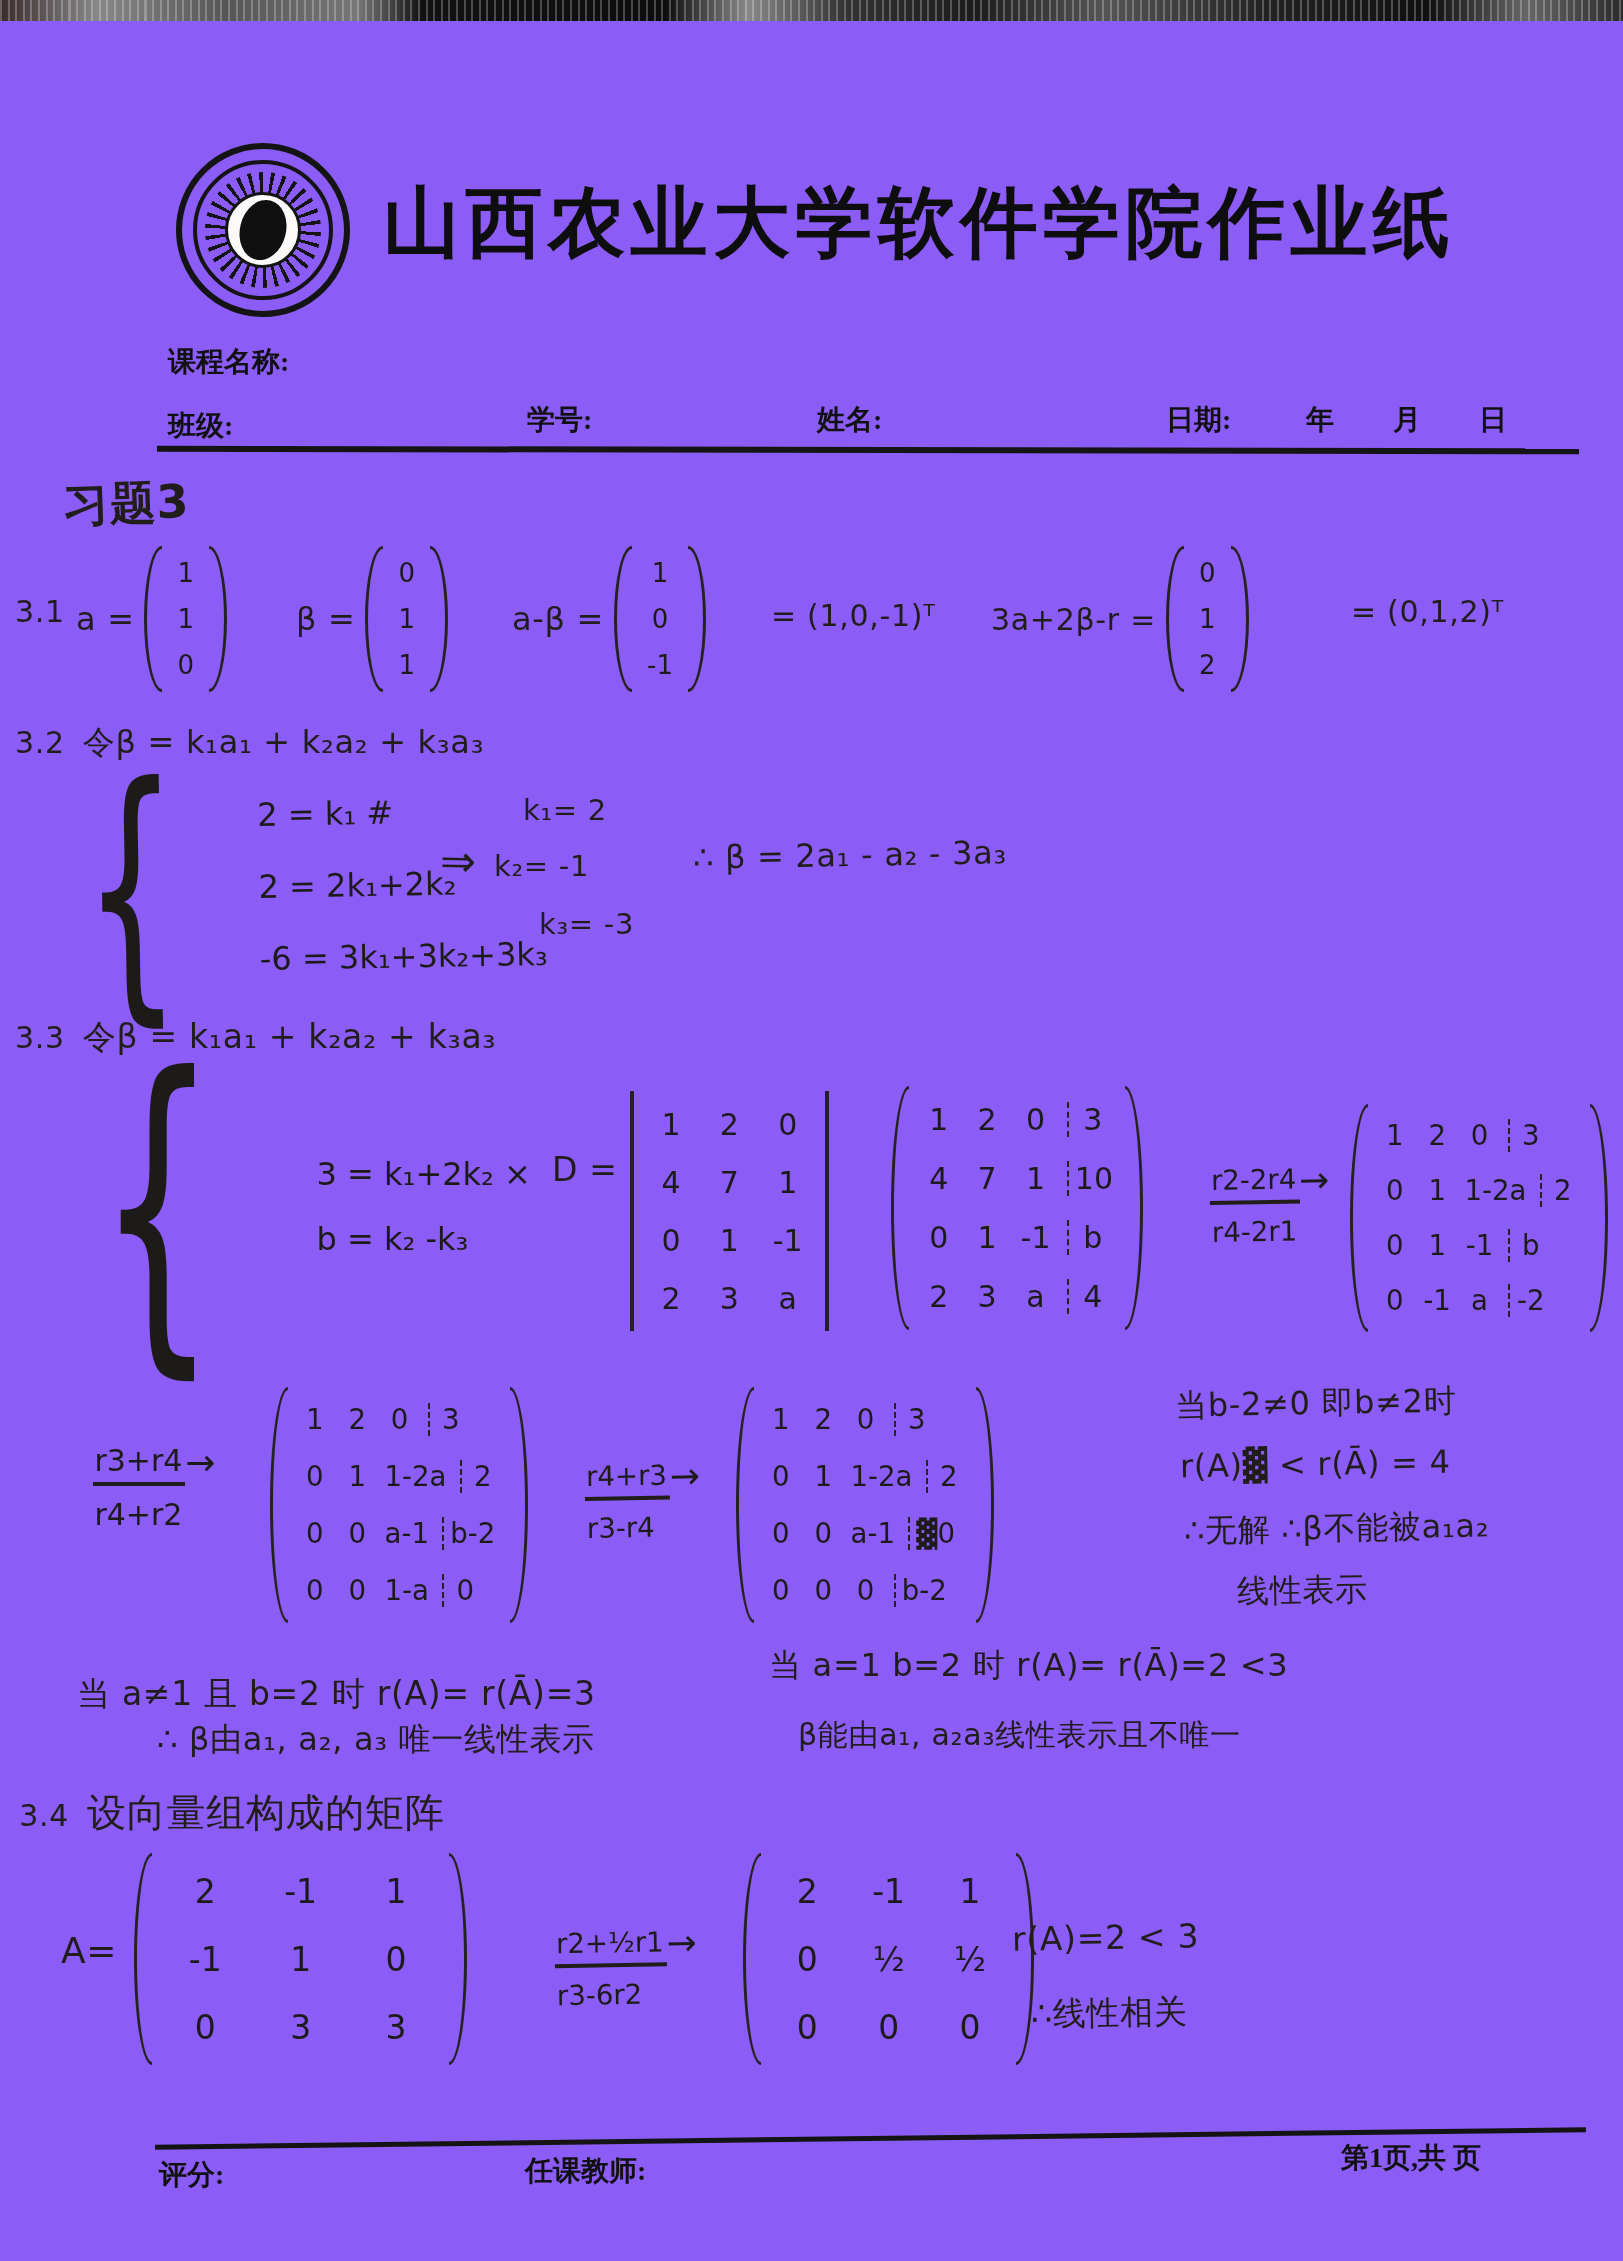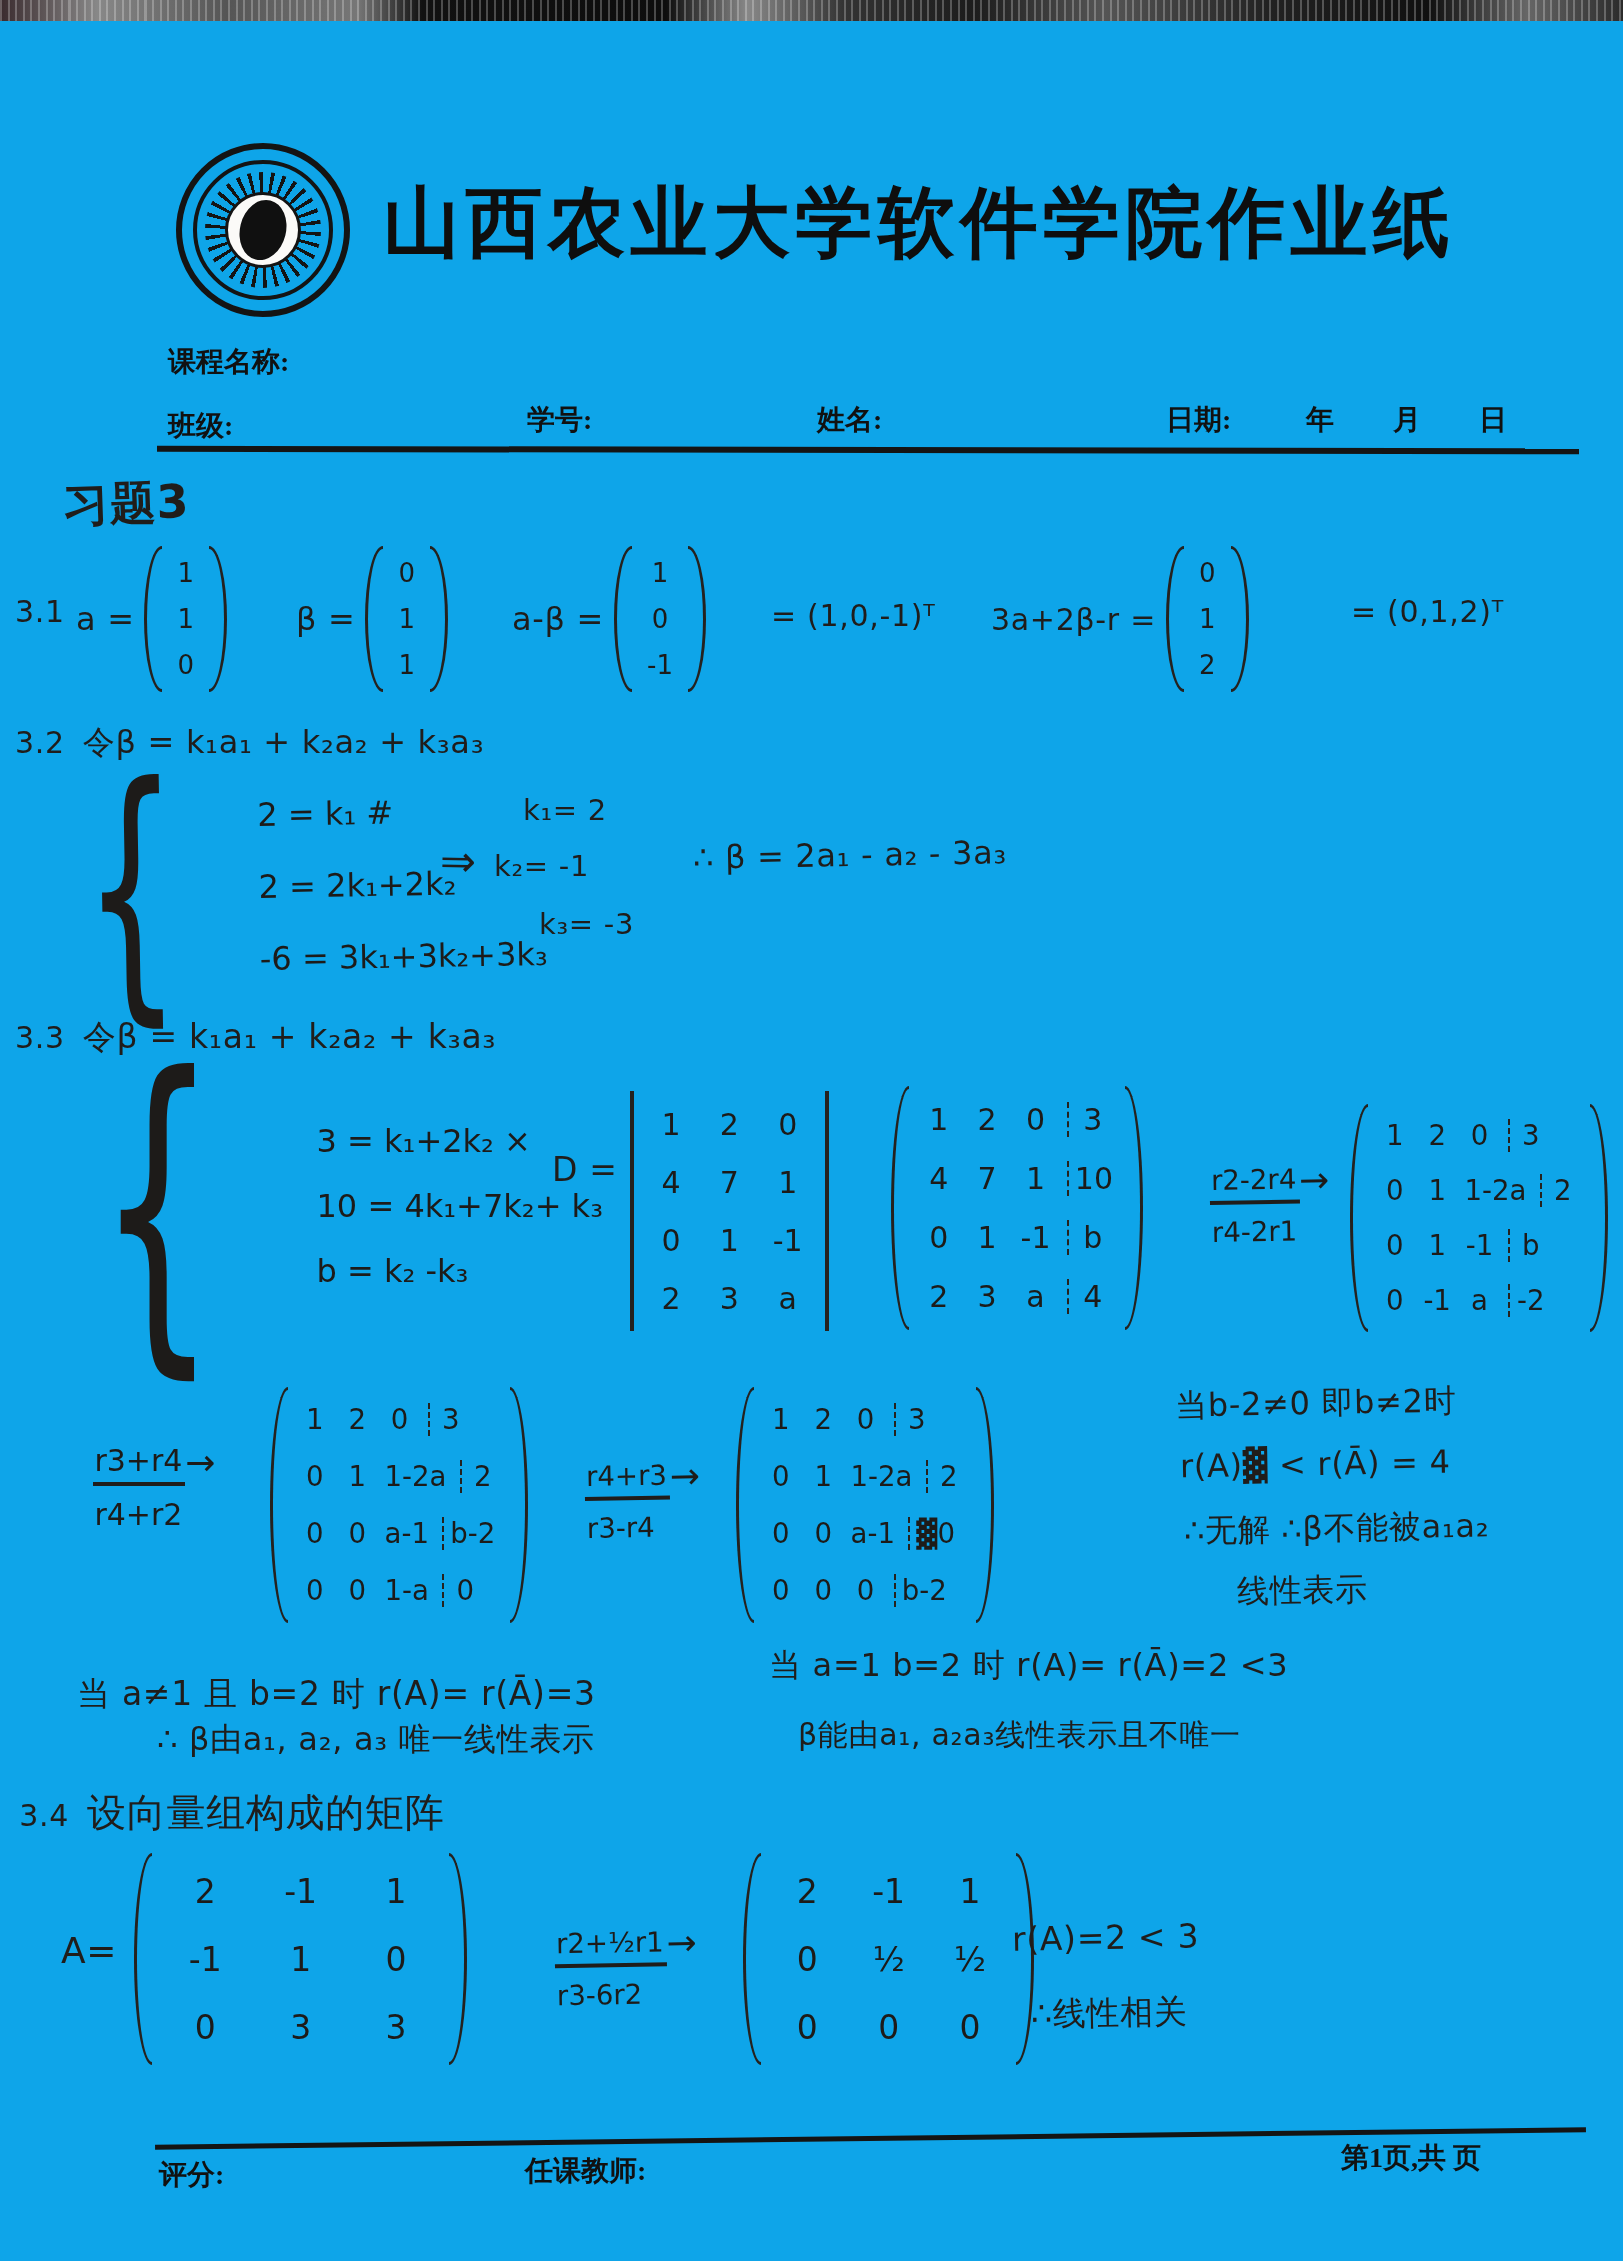--- a/index.html
+++ b/index.html
@@ -1,16 +1,16 @@
 <!DOCTYPE html>
 <html style="font-size:11px"><head>
 <meta charset="utf-8">
 <style>
   html,body{margin:0;padding:0;background:#e8e6e2;}
-  .page{position:relative;width:1624px;height:2261px;background:#0ea5e9;overflow:hidden;
+  .page{position:relative;width:1624px;height:2261px;background:#8b5cf6;overflow:hidden;
         font-family:"DejaVu Sans",sans-serif;color:#1d1b19;}
   
   .topbar{position:absolute;left:0;top:0;width:1624px;height:20.7px;
     background:linear-gradient(90deg,#3a2b2e 0%,#888 6%,#555 14%,#777 22%,#111 26%,#0d0d0d 41%,#888 46%,#333 52%,#1c1c1c 60%,#555 68%,#222 78%,#101010 88%,#666 94%,#2a2a2a 100%);}
   .topbar:after{content:"";position:absolute;inset:0;
     background:repeating-linear-gradient(90deg,rgba(255,255,255,.25) 0 2.1px,transparent 2.1px 7.6px);}
   
   .logo{position:absolute;left:176px;top:143px;width:174px;height:174px;border:6.9px solid #141414;
         border-radius:50%;box-sizing:border-box;}
   .logo .ring2{position:absolute;inset:11px;border:4.1px solid #141414;border-radius:50%;}
@@ -158,21 +158,20 @@
   <div class="hw" style="left:523px;top:793px;font-size:29px;">k₁= 2</div>
   <div class="hw" style="left:494px;top:849px;font-size:29px;">k₂= -1</div>
   <div class="hw" style="left:539px;top:907px;font-size:29px;">k₃= -3</div>
   <div class="hw tilt-1" style="left:693px;top:836px;">∴ β = 2a₁ - a₂ - 3a₃</div>
 
   <div class="hw" style="left:15px;top:1015px;font-size:33px;"><span class="sec-num">3.3</span><span>令β = k₁a₁ + k₂a₂ + k₃a₃</span></div>
   <div class="sys" style="left:97px;top:1082px;">
     <span class="brace" style="font-size:345px;">{</span>
     <div class="eqs" style="--eh:65px;">
       <span class="eq">3 = k₁+2k₂ ×</span>
-      <span class="eq">10 = 4k₁+7k₂+ k₃</span>
       <span class="eq">b = k₂ -k₃</span>
     </div>
   </div>
   <div class="hw" style="left:552px;top:1150px;font-size:33px;">D =</div>
   <div class="mxwrap" style="left:624px;top:1091px;">
     <span class="bar"></span>
     <div class="mx" style="--rh:58px;--cfs:30px;--cw:46px;">
         <div class="mx-row">
           <span class="mx-cell">1</span>
           <span class="mx-cell">2</span>

